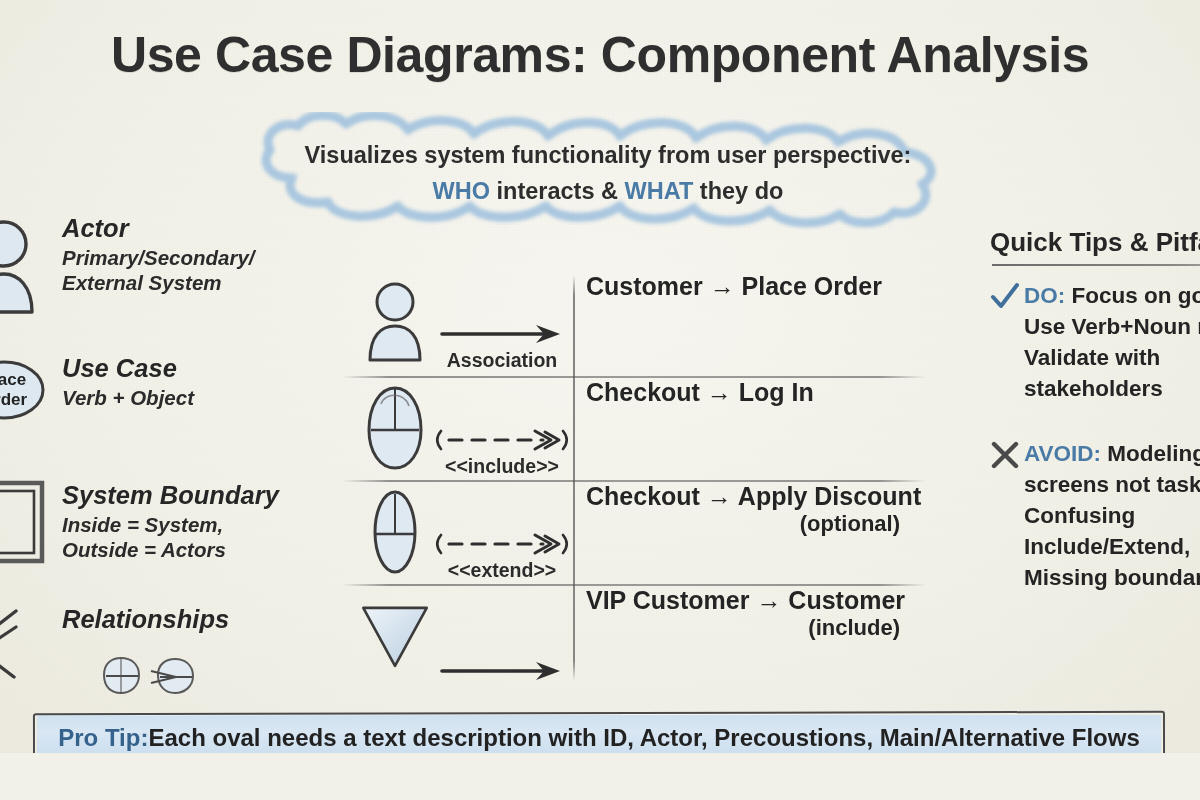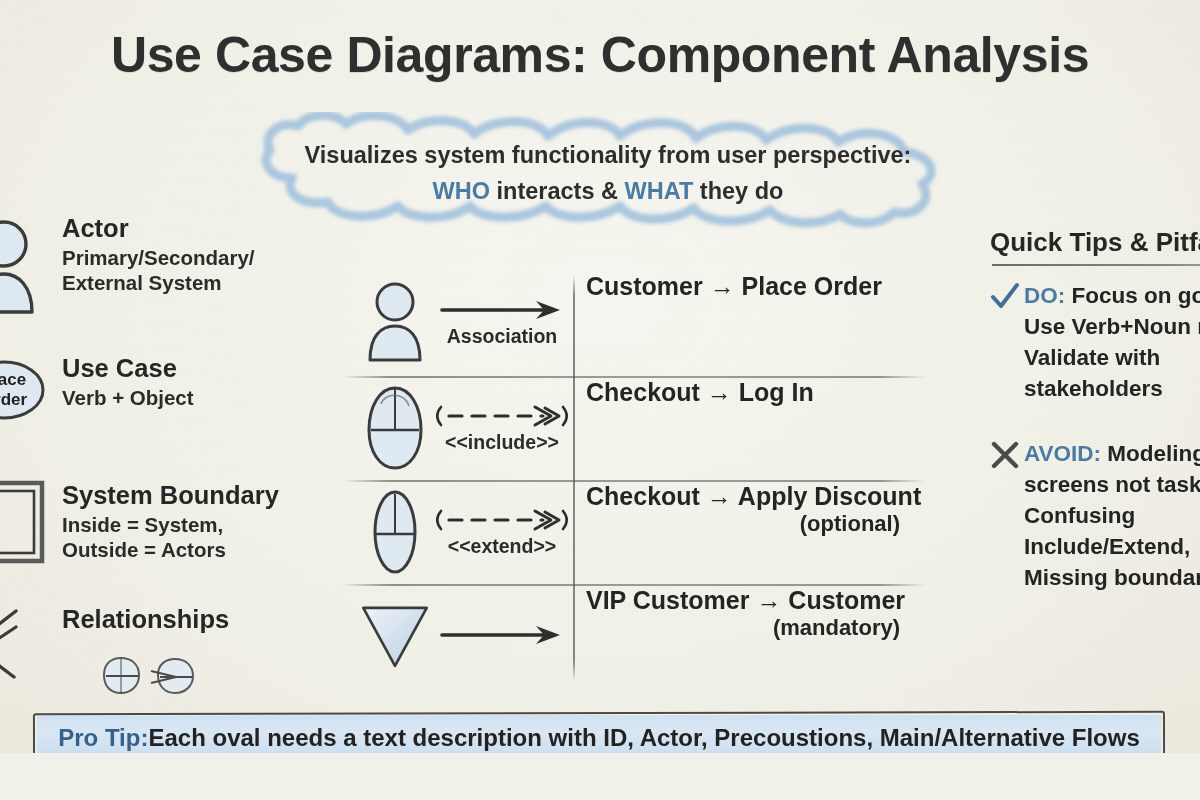--- a/index.html
+++ b/index.html
@@ -81,21 +81,21 @@
   }
   .legend-row {
     position: absolute;
     display: block;
   }
   .legend-icon {
     position: absolute;
     left: 0;
     top: 0;
   }
-  .legend-text { position: absolute; }
+  .legend-text { position: absolute; font-style: italic; }
   .legend-title {
     font-size: 25.5px;
     font-weight: 700;
     color: #262626;
     line-height: 1.1;
     white-space: nowrap;
   }
   .legend-sub {
     font-size: 20.5px;
     font-weight: 700;
@@ -156,21 +156,21 @@
   }
   .crow .rel {
     position: absolute;
     left: 96px;
     top: 0;
     width: 132px;
     height: 100px;
     display: flex;
     flex-direction: column;
     align-items: center;
-    justify-content: center;
+    justify-content: flex-end;
     gap: 2px;
   }
   .rel-label {
     font-size: 19.5px;
     font-weight: 700;
     color: #2b2b2b;
     white-space: nowrap;
   }
   .crow .example {
     position: absolute;
@@ -484,21 +484,21 @@
       </div>
       <div class="rel">
         <svg class="sketch" width="128" height="26" viewBox="0 0 128 26">
           <path d="M4,13 L108,13" stroke="#2e2e2e" stroke-width="3.6" stroke-linecap="round"></path>
           <path d="M98,4 L122,13 L98,22 L106,13 Z" fill="#2e2e2e"></path>
         </svg>
         <div class="rel-label"></div>
       </div>
       <div class="example">
         <div class="ex-main">VIP Customer → Customer</div>
-        <div class="ex-note">(mandatory)</div>
+        <div class="ex-note">(include)</div>
       </div>
     </div>
   </div>
 
   <div class="right-col">
     <div class="right-head">Quick Tips &amp; Pitfalls</div>
     <div class="right-rule"></div>
 
     <div class="tip-block" style="top:52px; left:0;">
       <div class="tip-icon">

